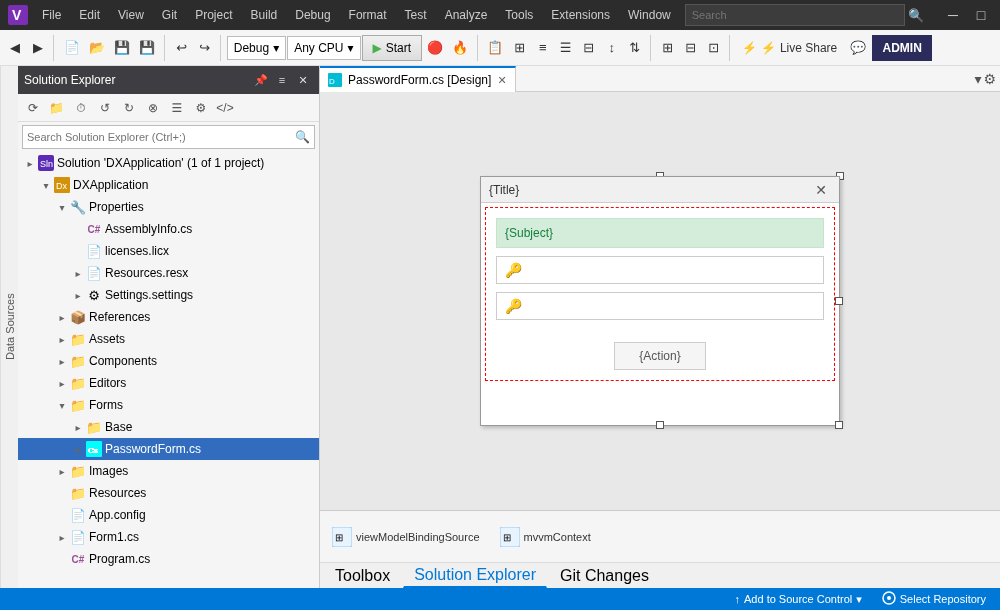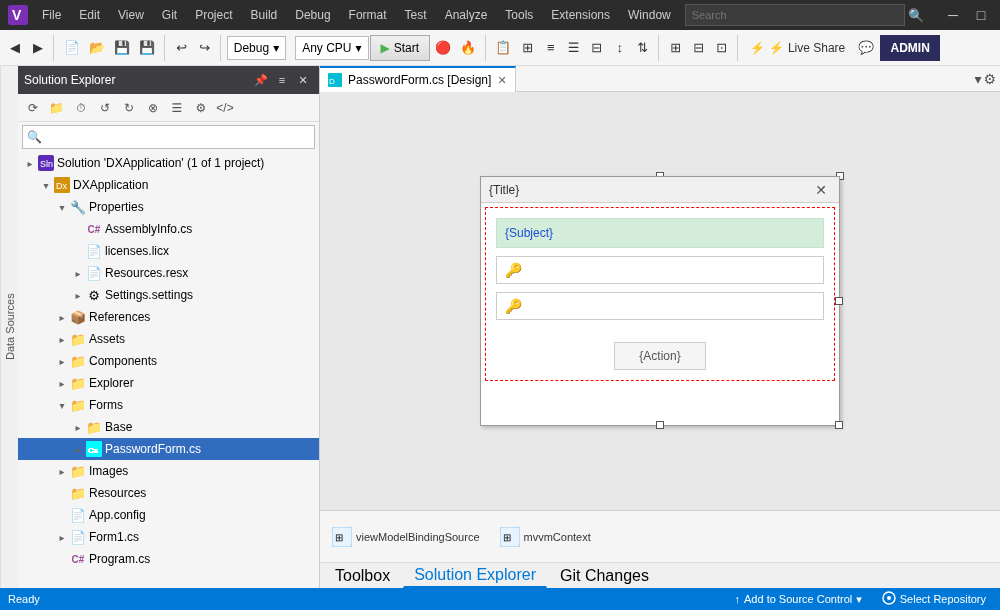--- a/index.html
+++ b/index.html
@@ -63,21 +63,21 @@
     .tabs-controls button { background: none; border: none; cursor: pointer; font-size: 14px; color: #555; }
 
     
     .design-area { flex: 1; background: #e8e8e8; overflow: auto; position: relative; display: flex; flex-direction: column; }
     .design-surface { flex: 1; display: flex; align-items: center; justify-content: center; padding: 20px; position: relative; }
     .form-designer { background: white; border: 1px solid #999; position: relative; width: 360px; height: 250px; box-shadow: 2px 2px 4px rgba(0,0,0,0.2); }
     .form-title-bar { background: #f0f0f0; border-bottom: 1px solid #ccc; height: 26px; display: flex; align-items: center; padding: 0 8px; font-size: 12px; color: #333; }
     .form-title-text { flex: 1; }
     .form-close { width: 20px; height: 20px; display: flex; align-items: center; justify-content: center; cursor: pointer; color: #555; font-size: 14px; }
     .form-body { padding: 10px; display: flex; flex-direction: column; gap: 8px; position: relative; border: 1px dashed #f00; margin: 4px; }
-    .form-subject { background: #d4edda; border: 1px solid #c3e6cb; height: 30px; display: flex; align-items: center; padding: 0 8px; font-size: 12px; color: #1d4ed8; }
+    .form-subject { background: #d4edda; border: 1px solid #c3e6cb; height: 30px; display: flex; align-items: center; padding: 0 8px; font-size: 12px; color: #15803d; }
     .form-input { border: 1px solid #ccc; height: 28px; display: flex; align-items: center; padding: 0 8px; gap: 4px; font-size: 12px; }
     .key-icon { color: #e8a020; font-size: 14px; }
     .form-button { align-self: flex-start; margin: 6px auto 0; display: block; border: 1px solid #ccc; background: #f5f5f5; padding: 6px 24px; font-size: 12px; color: #555; cursor: pointer; }
 
     
     .component-tray { border-top: 1px solid #ccc; background: #f5f5f5; height: 52px; display: flex; align-items: center; padding: 0 12px; gap: 20px; }
     .component-item { display: flex; align-items: center; gap: 4px; font-size: 11px; color: #333; cursor: pointer; }
     .component-icon { width: 20px; height: 20px; display: flex; align-items: center; justify-content: center; }
 
     
@@ -146,21 +146,21 @@
   </div>
   <div class="toolbar-group">
     <button class="tb-btn">↩</button>
     <button class="tb-btn">↪</button>
   </div>
   <div class="toolbar-group">
     <div class="config-dropdown">
       <span>Debug</span>
       <span>▾</span>
     </div>
-    <div class="config-dropdown" style="margin-left:8px;">
+    <div class="config-dropdown" style="margin-left:0;">
       <span>Any CPU</span>
       <span>▾</span>
     </div>
     <button class="start-btn">
       <span style="color:#4caf50;">▶</span>
       <span>Start</span>
     </button>
     <button class="tb-btn">🔴</button>
     <button class="tb-btn">🔥</button>
   </div>
@@ -204,20 +204,21 @@
       <button>📁</button>
       <button>⏱</button>
       <button>↺</button>
       <button>↻</button>
       <button>⊗</button>
       <button>☰</button>
       <button>⚙</button>
       <button>&lt;/&gt;</button>
     </div>
     <div class="search-box">
+      <input type="text" placeholder="Search Solution Explorer (Ctrl+;)" style="">
       <span class="search-box-icon">🔍</span>
     </div>
     <div class="tree-view">
 
       <div class="tree-item" style="padding-left:4px;">
         <div class="expand-btn">▸</div>
         <div class="item-icon">
           <svg width="16" height="16" viewBox="0 0 16 16">
               <rect width="16" height="16" fill="#5b2bb5" rx="2"></rect>
               <text x="2" y="12" font-size="9" fill="white">Sln</text>
@@ -281,21 +282,21 @@
 
       <div class="tree-item" style="padding-left:36px;">
         <div class="expand-btn">▸</div>
         <div class="item-icon">📁</div>
         <span class="item-label">Components</span>
       </div>
 
       <div class="tree-item" style="padding-left:36px;">
         <div class="expand-btn">▸</div>
         <div class="item-icon">📁</div>
-        <span class="item-label">Explorer</span>
+        <span class="item-label">Editors</span>
       </div>
 
       <div class="tree-item" style="padding-left:36px;">
         <div class="expand-btn">▾</div>
         <div class="item-icon">📁</div>
         <span class="item-label">Forms</span>
       </div>
 
       <div class="tree-item" style="padding-left:52px;">
         <div class="expand-btn">▸</div>
@@ -428,21 +429,20 @@
 
     <div class="bottom-tabs">
       <div class="bottom-tab">Toolbox</div>
       <div class="bottom-tab active">Solution Explorer</div>
       <div class="bottom-tab">Git Changes</div>
     </div>
   </div>
 </div>
 
 <div class="status-bar">
-  <span class="status-text">Ready</span>
   <div class="status-right">
     <div class="status-source-control">
       <span>↑</span>
       <span>Add to Source Control</span>
       <span>▾</span>
     </div>
     <div class="status-repo">
       <span>
         <svg width="14" height="14" viewBox="0 0 14 14">
             <circle cx="7" cy="7" r="6" fill="none" stroke="white" stroke-width="1.5"></circle>

